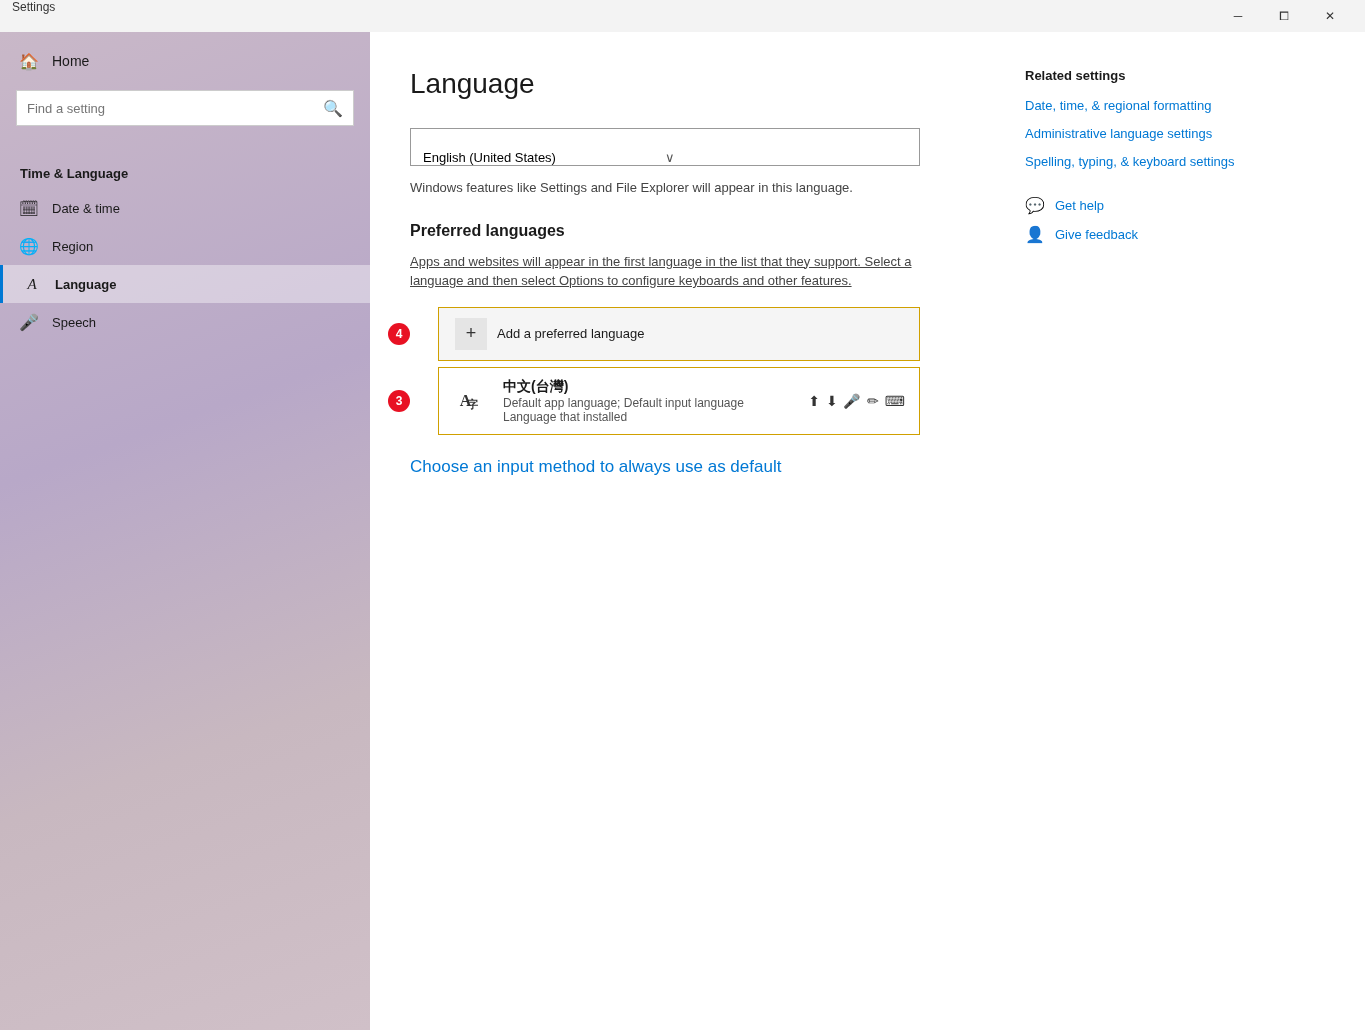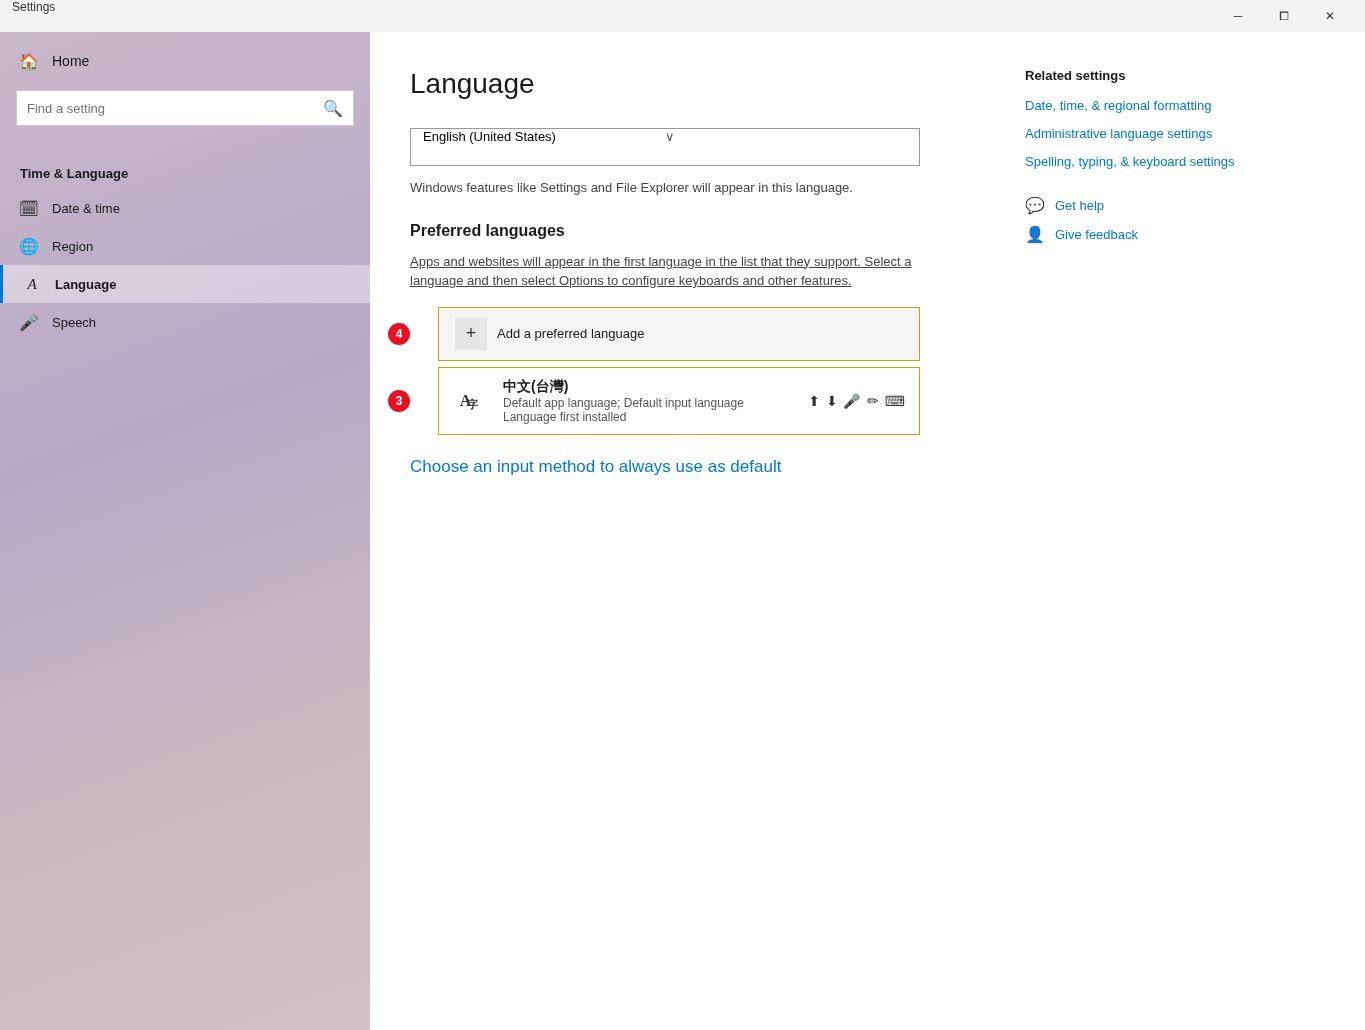--- a/index.html
+++ b/index.html
@@ -138,21 +138,21 @@
       color: #1a1a1a;
       margin-bottom: 14px;
     }
     .language-dropdown {
       width: 100%;
       max-width: 510px;
       height: 38px;
       border: 1px solid #999;
       background: #fff;
       display: flex;
-      align-items: flex-start;
+      align-items: flex-end;
       padding: 0 12px;
       cursor: pointer;
       margin-bottom: 12px;
     }
     .language-dropdown span { flex: 1; font-size: 13px; }
     .dropdown-arrow { font-size: 12px; color: #555; }
     .description-text {
       font-size: 13px;
       color: #444;
       line-height: 1.5;
@@ -373,21 +373,21 @@
       <div style="position:relative; padding-left:28px; max-width: 510px; margin-top: 4px;">
         <div class="step-badge">3</div>
         <div class="language-item">
           <div class="lang-icon" style="font-family:serif; font-size:18px; position:relative;">
             <span style="font-size:16px; font-weight:bold;">A</span>
               <span style="font-size:11px; position:relative; top:4px; left:-4px; font-style:normal; font-family:'Segoe UI';">字</span>
           </div>
           <div class="lang-info">
             <div class="lang-name">中文(台灣)</div>
             <div class="lang-detail">Default app language; Default input language</div>
-            <div class="lang-detail">Language first installed</div>
+            <div class="lang-detail">Language that installed</div>
           </div>
           <div class="lang-icons">
             <span class="lang-icon-sm" title="Move up">⬆</span>
             <span class="lang-icon-sm" title="Move down">⬇</span>
             <span class="lang-icon-sm" title="Speech">🎤</span>
             <span class="lang-icon-sm" title="Options">✏</span>
             <span class="lang-icon-sm" title="Keyboard">⌨</span>
           </div>
         </div>
       </div>

